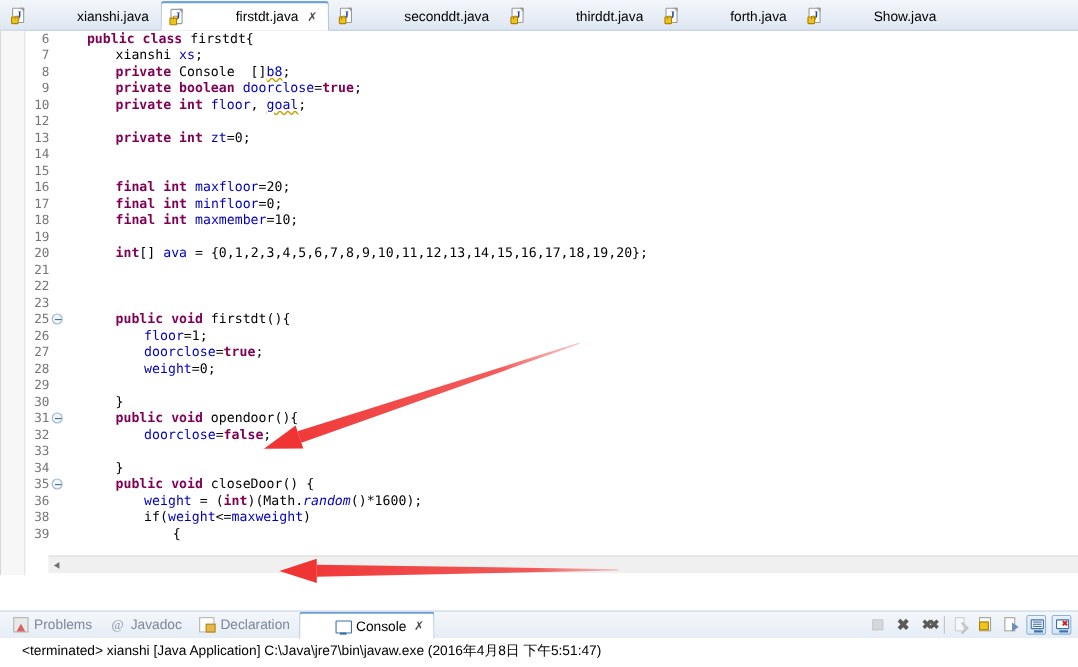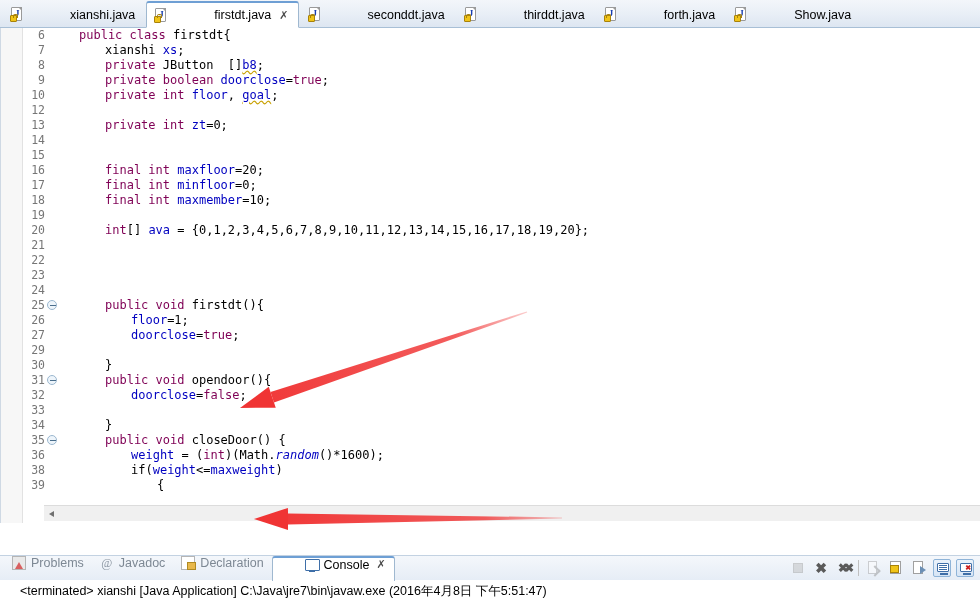--- a/index.html
+++ b/index.html
@@ -138,21 +138,21 @@
     border-left: 4px solid transparent; border-right: 4px solid transparent;
     border-bottom: 7px solid #f2c200;
   }
   .warnmark .tri:after {
     content: "!"; position: absolute; left: -1.2px; top: 1px;
     font-size: 6px; font-weight: bold; color: #4a3a00;
     font-family: "Liberation Sans", sans-serif; line-height: 6px;
   }
 
   
-  .kw   { color: #7f0055; font-weight: normal; }
+  .kw   { color: #7f0055; font-weight: bold; }
   .fld  { color: #0000c0; }
   .sfld { color: #0000c0; font-style: italic; }
   .pln  { color: #000000; }
   .wav  { text-decoration-style: wavy;
           text-decoration-color: #d8a500; text-decoration-skip-ink: none; }
   .warnu{ text-decoration: underline; text-decoration-style: wavy;
           text-decoration-color: #c8a000; color:#0000c0; }
 
   
   .hscroll {
@@ -174,21 +174,21 @@
     position: absolute; left: 0; top: 523px; width: 980px; height: 83px;
     background: #ffffff;
   }
   .viewtabs {
     position: absolute; left: 0; top: 32px; width: 980px; height: 25px;
     background: linear-gradient(to bottom,#f4f7fb 0%, #e6edf6 100%);
     border-top: 1px solid #c3d2e2;
     display: flex; align-items: flex-end; padding-left: 4px;
   }
   .vtab {
-    height: 24px; display: flex; gap: 5px;
+    height: 24px; display: flex; align-items: center; gap: 5px;
     padding: 0 8px; font-size: 12.5px; color: #7d8894;
     cursor: pointer; white-space: nowrap;
   }
   .vtab.active {
     color: #000;
     background: #ffffff;
     border: 1px solid #9fb8d0;
     border-top: 2px solid #6e9fd4;
     border-bottom: none;
     border-radius: 3px 3px 0 0;
@@ -341,39 +341,39 @@
           <span class="lock"></span>
         </span>
         <span class="tab-label">Show.java</span>
       </div>
     </div>
 
   <div class="editor">
     <div class="code-area" id="codeArea">
         <div class="row"><span class="lnum">6</span><span class="ctext" style="left:78px"><span class="kw">public </span><span class="kw">class </span><span class="pln">firstdt{</span></span></div>
         <div class="row"><span class="lnum">7</span><span class="ctext" style="left:104px"><span class="pln">xianshi </span><span class="fld">xs</span><span class="pln">;</span></span></div>
-        <div class="row"><span class="warnmark"><span class="bulb"></span><span class="tri"></span></span><span class="lnum">8</span><span class="ctext" style="left:104px"><span class="kw">private </span><span class="pln">JButton  []</span><span class="warnu">b8</span><span class="pln">;</span></span></div>
+        <div class="row"><span class="warnmark"><span class="bulb"></span><span class="tri"></span></span><span class="lnum">8</span><span class="ctext" style="left:104px"><span class="kw">private </span><span class="pln">Console  []</span><span class="warnu">b8</span><span class="pln">;</span></span></div>
         <div class="row"><span class="lnum">9</span><span class="ctext" style="left:104px"><span class="kw">private </span><span class="kw">boolean </span><span class="fld">doorclose</span><span class="pln">=</span><span class="kw">true</span><span class="pln">;</span></span></div>
         <div class="row"><span class="warnmark"><span class="bulb"></span><span class="tri"></span></span><span class="lnum">10</span><span class="ctext" style="left:104px"><span class="kw">private </span><span class="kw">int </span><span class="fld">floor</span><span class="pln">, </span><span class="warnu">goal</span><span class="pln">;</span></span></div>
         <div class="row"><span class="lnum">12</span><span class="ctext" style="left:78px"></span></div>
         <div class="row"><span class="lnum">13</span><span class="ctext" style="left:104px"><span class="kw">private </span><span class="kw">int </span><span class="fld">zt</span><span class="pln">=0;</span></span></div>
         <div class="row"><span class="lnum">14</span><span class="ctext" style="left:78px"></span></div>
         <div class="row"><span class="lnum">15</span></div>
         <div class="row"><span class="lnum">16</span><span class="ctext" style="left:104px"><span class="kw">final </span><span class="kw">int </span><span class="fld">maxfloor</span><span class="pln">=20;</span></span></div>
         <div class="row"><span class="lnum">17</span><span class="ctext" style="left:104px"><span class="kw">final </span><span class="kw">int </span><span class="fld">minfloor</span><span class="pln">=0;</span></span></div>
         <div class="row"><span class="lnum">18</span><span class="ctext" style="left:104px"><span class="kw">final </span><span class="kw">int </span><span class="fld">maxmember</span><span class="pln">=10;</span></span></div>
         <div class="row"><span class="lnum">19</span><span class="ctext" style="left:78px"></span></div>
         <div class="row"><span class="lnum">20</span><span class="ctext" style="left:104px"><span class="kw">int</span><span class="pln">[] </span><span class="fld">ava</span><span class="pln"> = {0,1,2,3,4,5,6,7,8,9,10,11,12,13,14,15,16,17,18,19,20};</span></span></div>
         <div class="row"><span class="lnum">21</span><span class="ctext" style="left:78px"></span></div>
         <div class="row"><span class="lnum">22</span><span class="ctext" style="left:78px"></span></div>
         <div class="row"><span class="lnum">23</span><span class="ctext" style="left:78px"></span></div>
-        <div class="row"><span class="lnum">24</span><span class="ctext" style="left:78px"></span></div>
         <div class="row"><span class="warnmark"><span class="bulb"></span><span class="tri"></span></span><span class="lnum">25</span><span class="fold"></span><span class="ctext" style="left:104px"><span class="kw">public </span><span class="kw">void </span><span class="wav">firstdt</span><span class="pln">(){</span></span></div>
         <div class="row"><span class="lnum">26</span><span class="ctext" style="left:130px"><span class="fld">floor</span><span class="pln">=1;</span></span></div>
         <div class="row"><span class="lnum">27</span><span class="ctext" style="left:130px"><span class="fld">doorclose</span><span class="pln">=</span><span class="kw">true</span><span class="pln">;</span></span></div>
+        <div class="row"><span class="lnum">28</span><span class="ctext" style="left:130px"><span class="fld">weight</span><span class="pln">=0;</span></span></div>
         <div class="row"><span class="lnum">29</span><span class="ctext" style="left:78px"></span></div>
         <div class="row"><span class="lnum">30</span><span class="ctext" style="left:104px"><span class="pln">}</span></span></div>
         <div class="row"><span class="lnum">31</span><span class="fold"></span><span class="ctext" style="left:104px"><span class="kw">public </span><span class="kw">void </span><span class="pln">opendoor(){</span></span></div>
         <div class="row"><span class="lnum">32</span><span class="ctext" style="left:130px"><span class="fld">doorclose</span><span class="pln">=</span><span class="kw">false</span><span class="pln">;</span></span></div>
         <div class="row"><span class="lnum">33</span><span class="ctext" style="left:78px"></span></div>
         <div class="row"><span class="lnum">34</span><span class="ctext" style="left:104px"><span class="pln">}</span></span></div>
         <div class="row"><span class="lnum">35</span><span class="fold"></span><span class="ctext" style="left:104px"><span class="kw">public </span><span class="kw">void </span><span class="pln">closeDoor() {</span></span></div>
         <div class="row"><span class="lnum">36</span><span class="ctext" style="left:130px"><span class="fld">weight</span><span class="pln"> = (</span><span class="kw">int</span><span class="pln">)(Math.</span><span class="sfld">random</span><span class="pln">()*1600);</span></span></div>
         <div class="row"><span class="lnum">38</span><span class="ctext" style="left:130px"><span class="pln">if(</span><span class="fld">weight</span><span class="pln">&lt;=</span><span class="fld">maxweight</span><span class="pln">)</span></span></div>
         <div class="row"><span class="lnum">39</span><span class="ctext" style="left:156px"><span class="pln">{</span></span></div>

